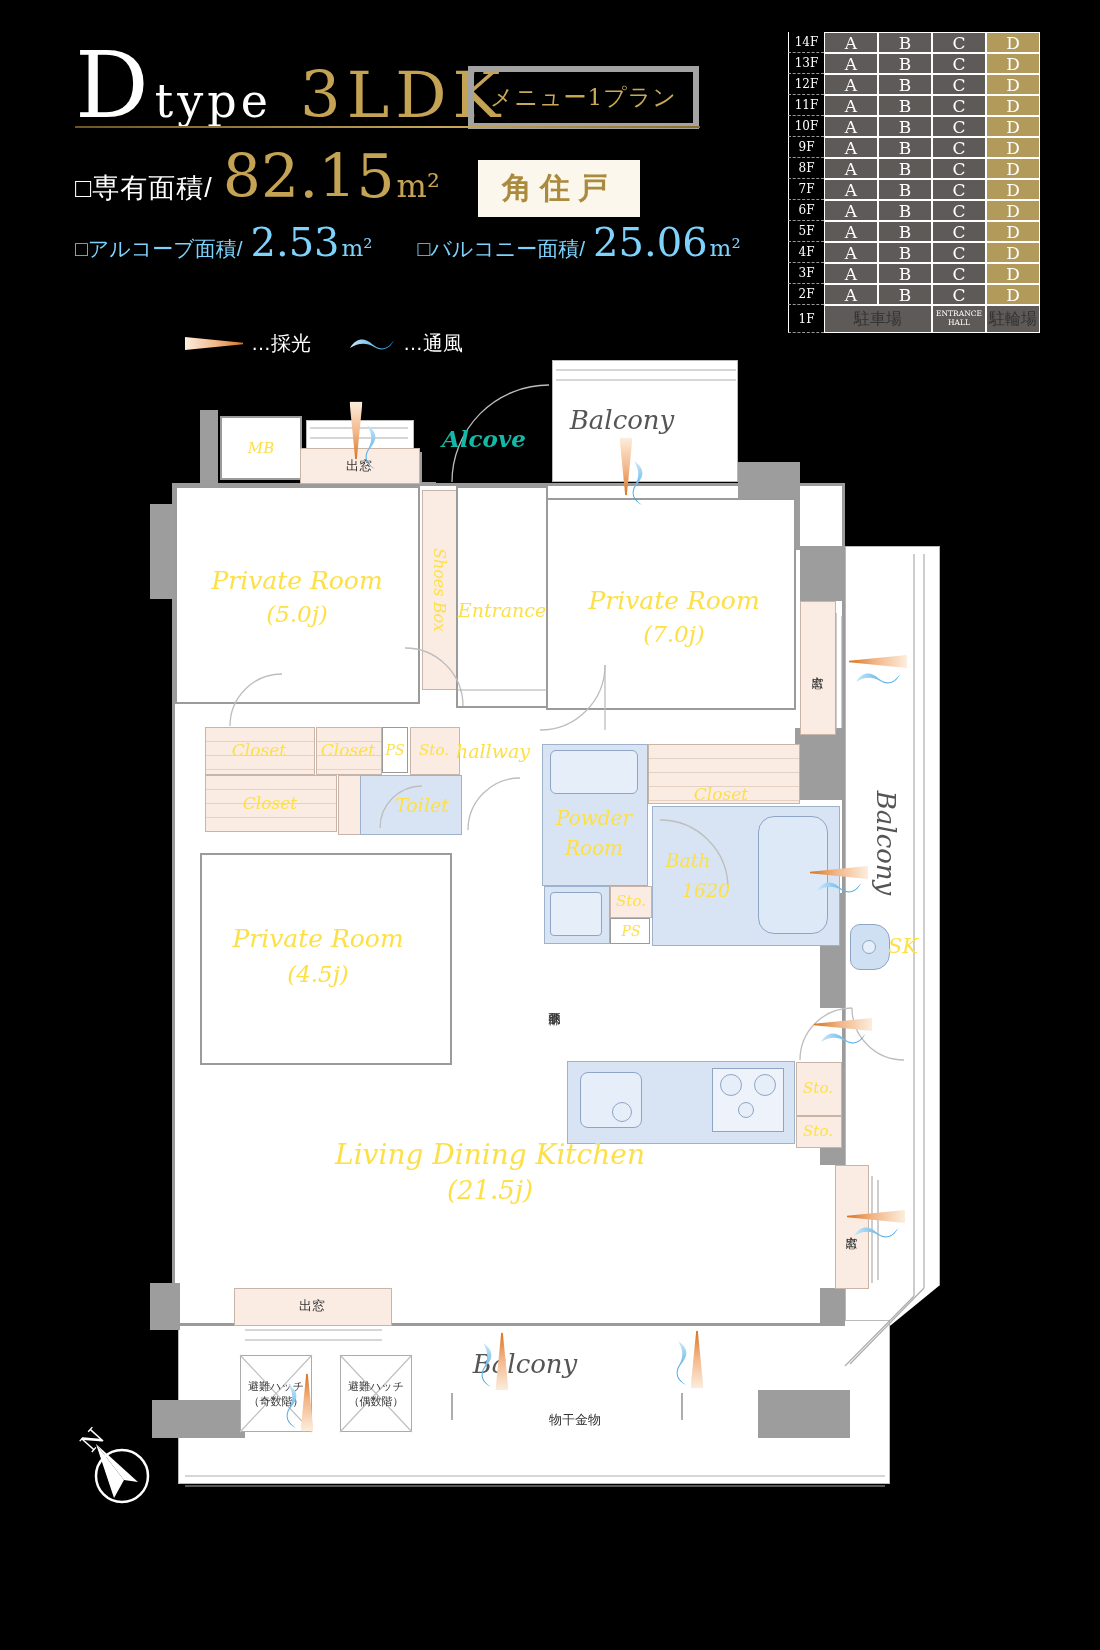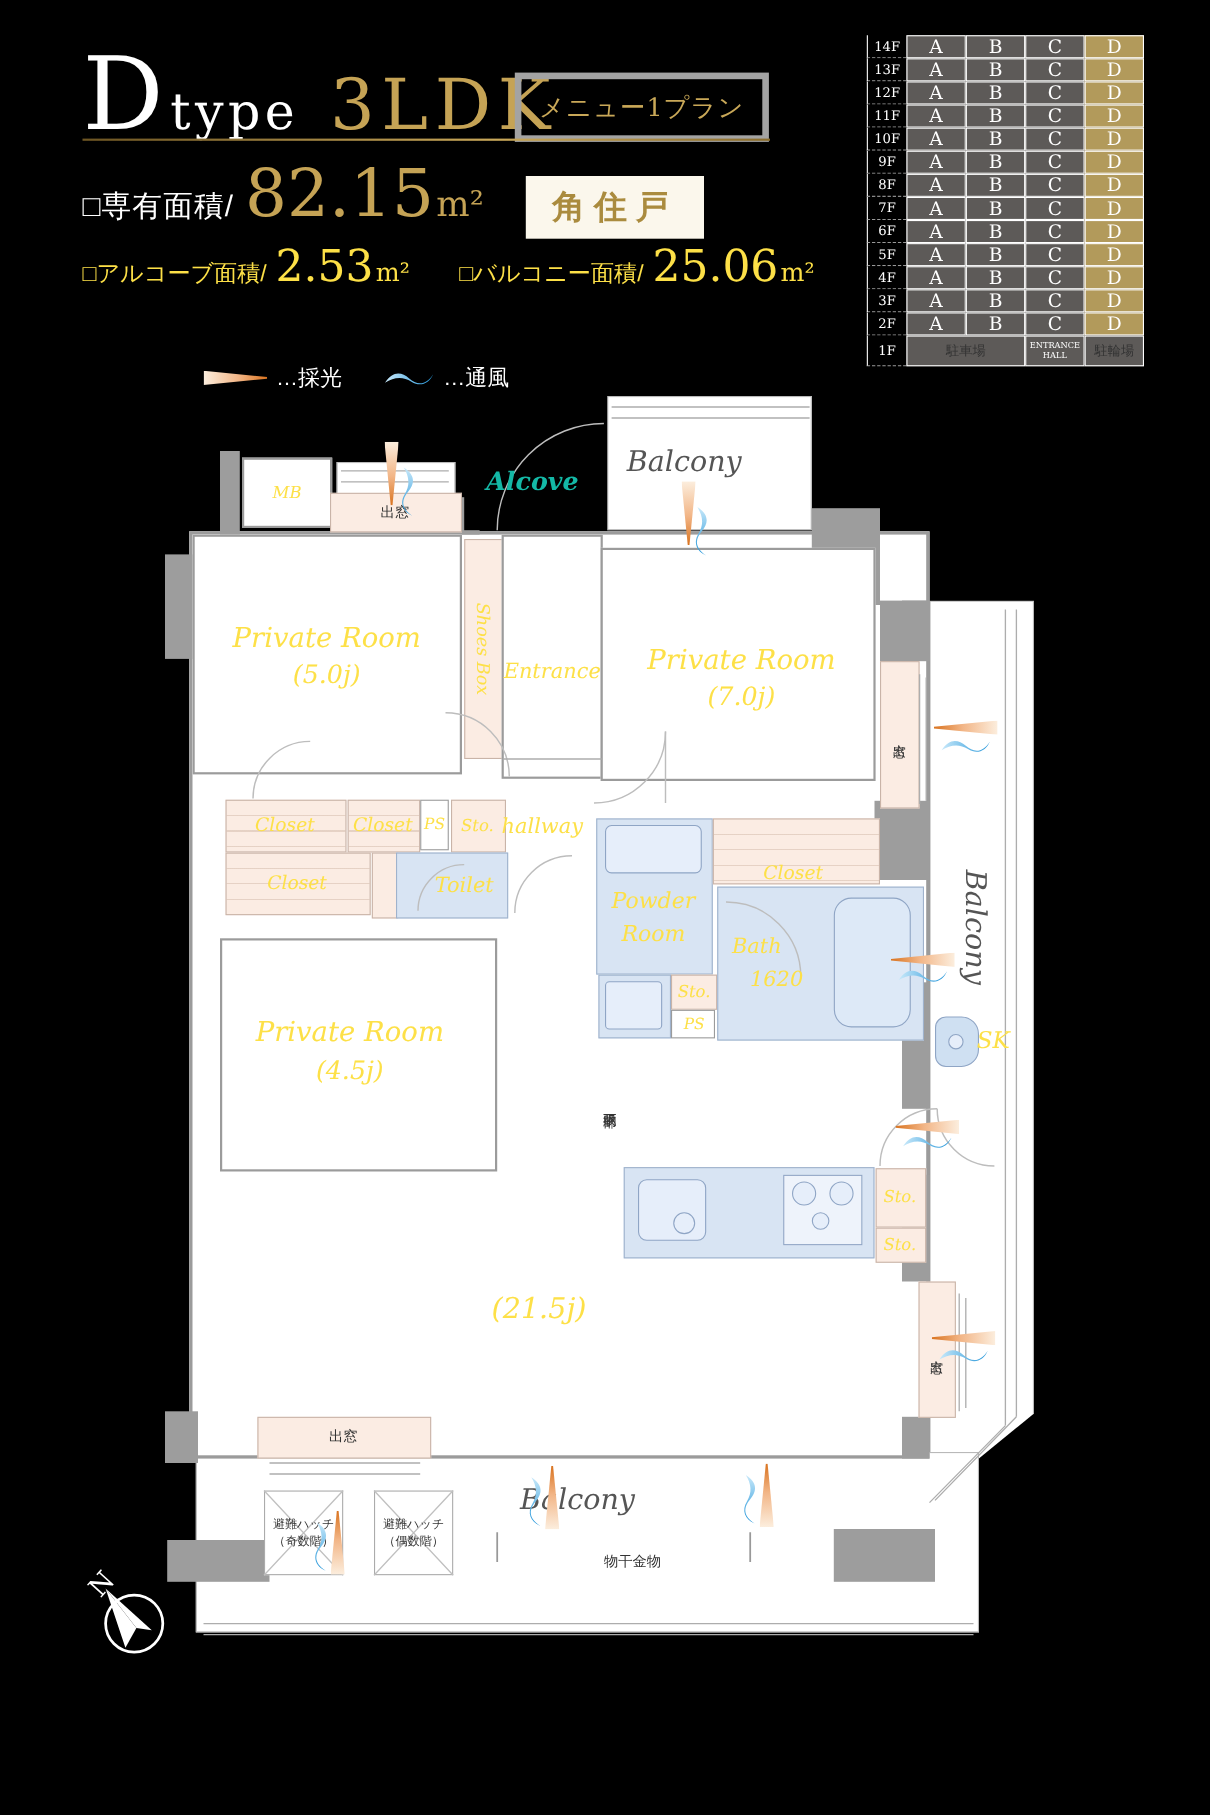--- a/index.html
+++ b/index.html
@@ -16,37 +16,37 @@
   .menu-badge{left:468px;top:66px;border:6px solid #a3a3a3;color:#c9a858;
       font-size:23px;padding:10px 16px;letter-spacing:1px;}
   .gold-rule{left:75px;top:126px;width:625px;height:2px;
       background:linear-gradient(90deg,#6d5523,#c9a85a 60%,#8a6c2c);}
   .area-row{left:75px;top:146px;display:flex;align-items:baseline;color:#fff;}
   .a-label{font-size:27px;letter-spacing:1px;}
   .a-value{font-size:60px;color:#c5a355;line-height:1;margin-left:10px;}
   .a-unit{font-size:32px;color:#c5a355;margin-left:2px;}
   .corner-badge{left:478px;top:160px;background:#fbf7ec;color:#aa8b3e;
       font-size:30px;font-weight:bold;padding:8px 24px;letter-spacing:8px;}
-  .sub-row{left:75px;top:222px;display:flex;align-items:baseline;color:#fde047;}
+  .sub-row{left:75px;top:222px;display:flex;align-items:baseline;color:#7dd3fc;}
   .s-label{font-size:21px;}
   .s-value{font-size:40px;margin-left:8px;line-height:1;}
   .s-unit{font-size:23px;margin-left:2px;}
   
   .matrix{left:788px;top:32px;display:grid;
       grid-template-columns:36px 54px 54px 54px 54px;
       grid-template-rows:repeat(13,21px) 28px;}
   .floor-label{background:#000;color:#fff;font-size:12px;
       font-family:"DejaVu Serif",serif;display:flex;align-items:center;
       justify-content:center;border-bottom:1px dashed #999;
       border-left:1px solid #fff;}
   .unit-cell{background:#5d5a58;color:#fff;border:1px solid #fff;
       font-family:"DejaVu Serif",serif;font-size:17px;display:flex;
       align-items:center;justify-content:center;}
   .unit-cell.gold{background:#b29a5b;}
-  .unit-cell.jp{font-size:12px;text-align:center;}
+  .unit-cell.jp{font-size:16px;text-align:center;}
   .unit-cell.tiny{font-size:7.5px;text-align:center;line-height:1.15;}
   
   .legend{left:185px;top:330px;display:flex;align-items:center;color:#fff;
       font-size:20px;gap:8px;}
   
   .wedge{position:absolute;width:58px;height:13px;
       background:linear-gradient(90deg,#fceede 0%,#f2b586 55%,#d9731f 100%);
       clip-path:polygon(0 0,100% 44%,100% 56%,0 100%);}
   .wave{position:absolute;width:46px;height:16px;}
   .ctr{transform-origin:center;}
@@ -316,20 +316,21 @@
   <div class="lbl it" style="left:538px;top:502px;font-size:19px;">Bath</div>
   <div class="lbl it" style="left:556px;top:532px;font-size:19px;">1620</div>
 
   <div class="lbl it" style="left:481px;top:543px;font-size:15px;">Sto.</div>
   <div class="lbl it" style="left:481px;top:573px;font-size:14px;">PS</div>
   <div class="lbl it vtext" style="left:736px;top:485px;font-size:26px;color:#555;">Balcony</div>
   <div class="lbl it" style="left:753px;top:588px;font-size:21px;">SK</div>
   <div class="lbl it" style="left:168px;top:580px;font-size:25px;">Private Room</div>
   <div class="lbl it" style="left:168px;top:616px;font-size:23px;">(4.5j)</div>
   <div class="lbl jp vtext" style="left:404px;top:645px;font-size:12px;">下部収納</div>
+  <div class="lbl it" style="left:340px;top:796px;font-size:28px;">Living Dining Kitchen</div>
   <div class="lbl it" style="left:340px;top:832px;font-size:26px;">(21.5j)</div>
   <div class="lbl it" style="left:668px;top:730px;font-size:15px;">Sto.</div>
   <div class="lbl it" style="left:668px;top:773px;font-size:15px;">Sto.</div>
   <div class="lbl jp vtext" style="left:701px;top:869px;font-size:12px;">出窓</div>
   <div class="lbl jp" style="left:162px;top:948px;font-size:13px;">出窓</div>
   <div class="lbl it" style="left:375px;top:1006px;font-size:26px;color:#555;">Balcony</div>
   <div class="lbl jp" style="left:425px;top:1062px;font-size:13px;">物干金物</div>
   <div class="hatch-lbl" style="left:126px;top:1029px;">避難ハッチ</div>
   <div class="hatch-lbl" style="left:126px;top:1044px;">（奇数階）</div>
   <div class="hatch-lbl" style="left:226px;top:1029px;">避難ハッチ</div>

